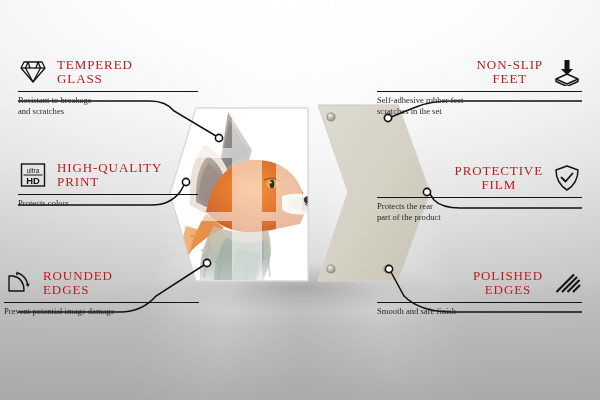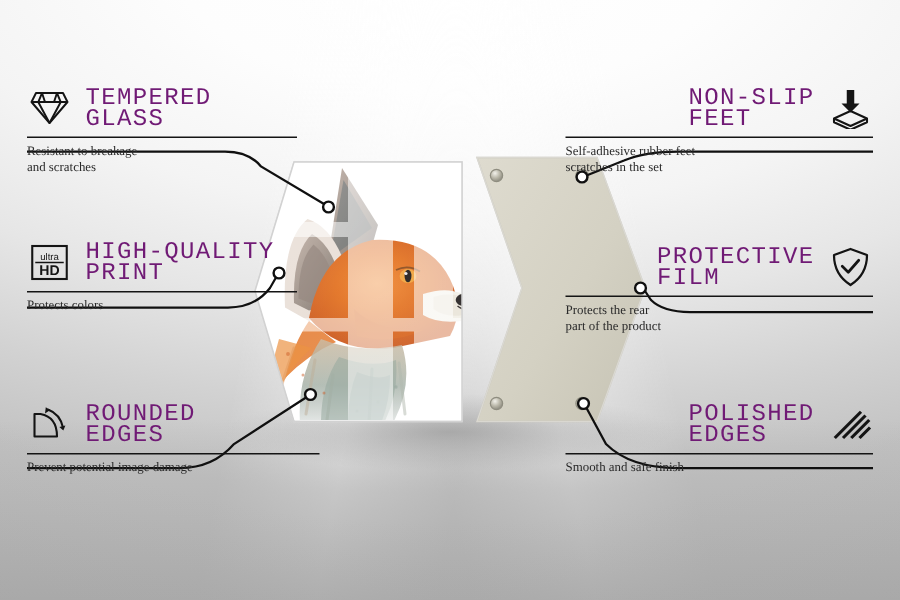--- a/index.html
+++ b/index.html
@@ -30,37 +30,37 @@
 
   
   #lines{position:absolute;left:0;top:0;width:600px;height:400px;}
 
   
   .feat{position:absolute;width:205px;}
   .feat .head{display:flex;align-items:center;gap:9px;}
   .feat.right .head{flex-direction:row-reverse;}
   .ficon{width:30px;height:30px;flex:0 0 30px;display:flex;align-items:center;justify-content:center;}
   .ftitle{
-    font-family:Liberation Mono, monospace;
-    font-size:16px;line-height:14.5px;letter-spacing:.9px;
-    color:#701a75;text-transform:uppercase;font-weight:400;
+    font-family:Liberation Serif, serif;
+    font-size:13px;line-height:14.5px;letter-spacing:.9px;
+    color:#b91c1c;text-transform:uppercase;font-weight:400;
   }
   .feat.left .ftitle{text-align:left;}
-  .feat.right .ftitle{text-align:left;}
+  .feat.right .ftitle{text-align:center;}
   .rule{height:1px;background:#141414;margin-top:4px;width:100%;}
   .fdesc{
     font-family:"Liberation Serif", serif;
     font-size:8.6px;line-height:10.6px;color:#2a2a2a;margin-top:3px;
   }
   .feat.right .fdesc{text-align:left;}
 
   
   #f-tempered{left:18px;top:57px;}
   #f-print{left:18px;top:160px;}
-  #f-rounded{left:18px;top:268px;}
+  #f-rounded{left:4px;top:268px;}
   
   #f-feet{left:377px;top:57px;}
   #f-film{left:377px;top:163px;}
   #f-polished{left:377px;top:268px;}
 
   .feat#f-tempered{width:180px;}
   .feat#f-print{width:180px;}
   .feat#f-rounded{width:195px;}
   .feat#f-feet,.feat#f-film,.feat#f-polished{width:205px;}
 

